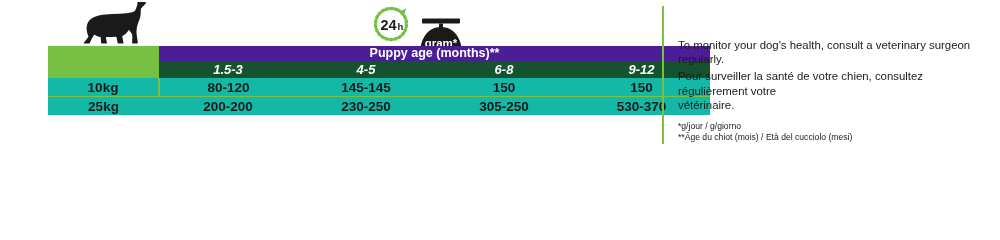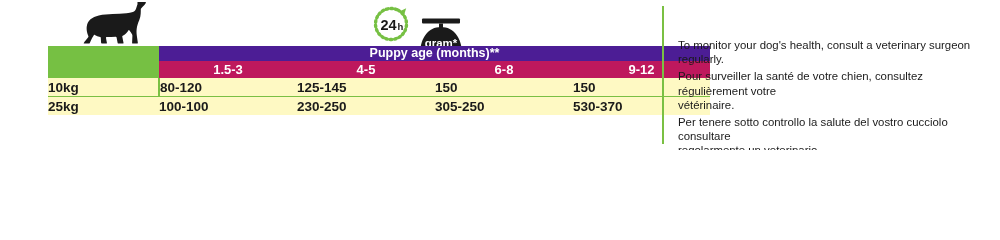--- a/index.html
+++ b/index.html
@@ -90,39 +90,41 @@
     line-height: 15px;
     padding: 0;
     border: none;
   }
   .hdr-blank {
     background: #76c043;
     border: none;
     padding: 0;
   }
   .hdr-sub {
-    background: #be185d;
+    background: #14532d;
     color: #ffffff;
     font-size: 13px;
     font-weight: bold;
     text-align: center;
     height: 17px;
     line-height: 17px;
     padding: 0;
     border: none;
+    font-style: italic;
   }
 
   .feed-table tbody td {
     height: 18px;
     font-size: 13.5px;
     font-weight: bold;
     color: #1a1a1a;
+    text-align: center;
     padding: 0;
     border-bottom: 1.5px solid #7ac043;
-    background: #fef9c3;
+    background: #14b8a6;
   }
   .feed-table tbody tr:last-child td {
     border-bottom: none;
   }
   .feed-table tbody td.weight-cell {
     border-right: 2px solid #7ac043;
   }
   .feed-table tbody tr:last-child td.weight-cell {
     border-right: none;
   }
@@ -240,48 +242,44 @@
           <td class="hdr-sub">1.5-3</td>
           <td class="hdr-sub">4-5</td>
           <td class="hdr-sub">6-8</td>
           <td class="hdr-sub">9-12</td>
         </tr>
       </thead>
       <tbody>
         <tr>
           <td class="weight-cell">10kg</td>
           <td>80-120</td>
-          <td>125-145</td>
+          <td>145-145</td>
           <td>150</td>
           <td>150</td>
         </tr>
         <tr>
           <td class="weight-cell">25kg</td>
-          <td>100-100</td>
+          <td>200-200</td>
           <td>230-250</td>
           <td>305-250</td>
           <td>530-370</td>
         </tr>
       </tbody>
     </table>
   </div>
 
   <div class="v-divider"></div>
 
   <div class="right-panel">
     <div class="note-block">
       <p class="note-line">To monitor your dog's health, consult a veterinary surgeon regularly.</p>
     </div>
     <div class="note-block">
       <p class="note-line">Pour surveiller la santé de votre chien, consultez régulièrement votre</p>
       <p class="note-line">vétérinaire.</p>
     </div>
-    <div class="note-block">
-      <p class="note-line">Per tenere sotto controllo la salute del vostro cucciolo consultare</p>
-      <p class="note-line">regolarmente un veterinario.</p>
-    </div>
     <div class="footnotes">
       <p class="footnote">*g/jour / g/giorno</p>
       <p class="footnote">**Âge du chiot (mois) / Età del cucciolo (mesi)</p>
     </div>
   </div>
 
 </div>
 
 </body></html>

